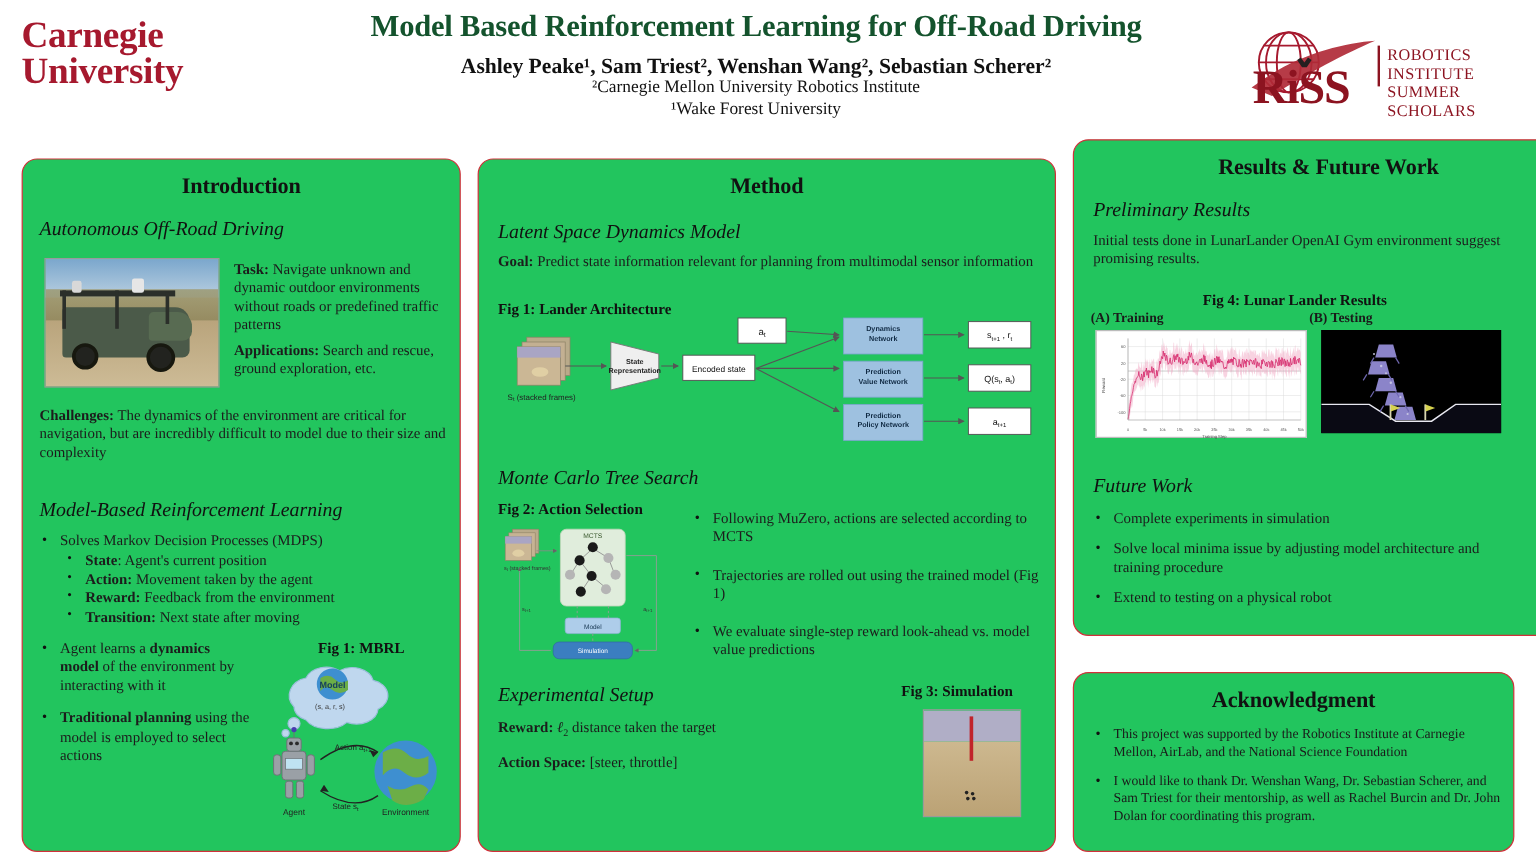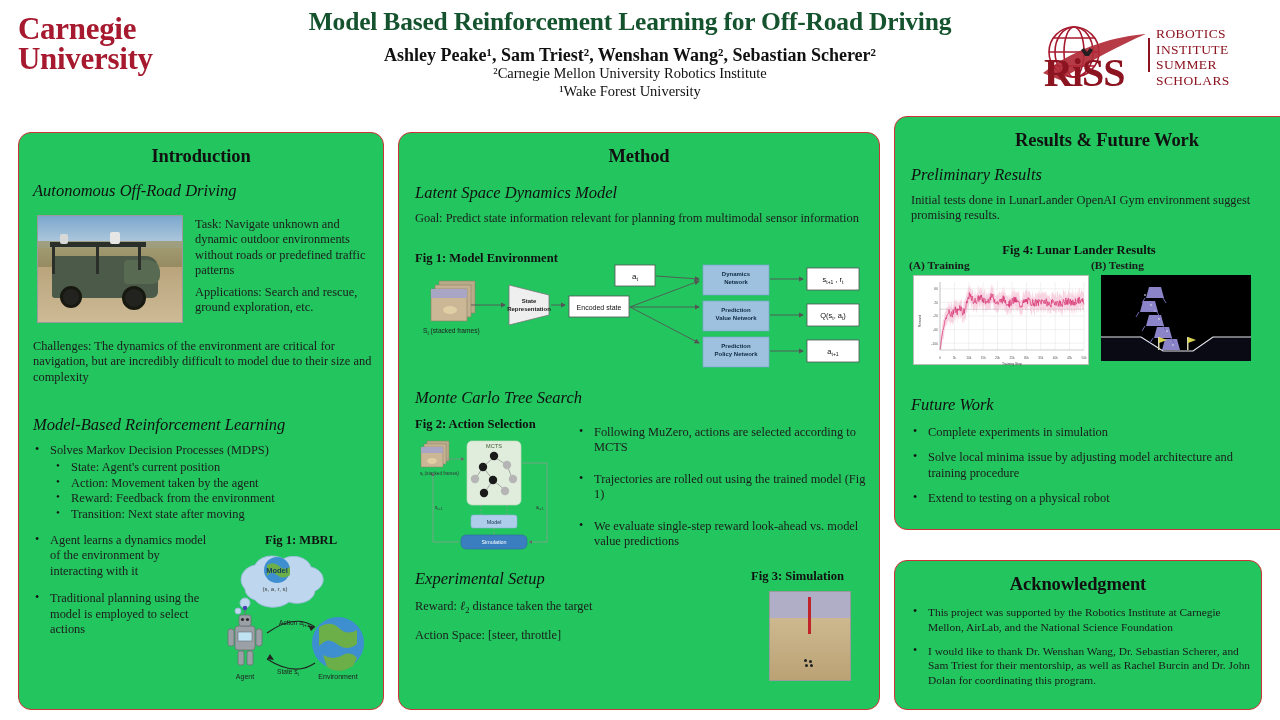--- a/index.html
+++ b/index.html
@@ -34,21 +34,21 @@
     line-height: 1.12; color: #14532d;
   }
   .authors {
     margin-top: 8px; font-size: 18px; font-weight: bold; color: #111;
     line-height: 1.15;
   }
   .affil { font-size: 14.5px; line-height: 1.22; color: #111; }
 
   .riss-logo { position: absolute; left: 1038px; top: 18px; width: 236px; height: 82px; }
   .riss-text {
-    position: absolute; left: 118px; top: 8px;
+    position: absolute; left: 118px; top: 20px;
     color: #8C1320;
     font-family: "Liberation Serif","DejaVu Serif",serif;
     font-size: 13.5px; line-height: 1.16; letter-spacing: 0.4px;
   }
   .riss-bar { position: absolute; left: 110px; top: 20px; width: 2px; height: 34px; background: #8C1320; }
 
   
   .panel {
     position: absolute;
     background: #22c55e;
@@ -62,21 +62,21 @@
 
   .panel-title {
     text-align: center; font-weight: bold; font-size: 18.5px;
     margin-top: 13px; color: #111; letter-spacing: -0.1px;
   }
   .sec-head {
     font-style: italic; font-size: 16.5px; color: #111;
     font-family: "Liberation Serif","DejaVu Serif",serif;
   }
   .body-txt { font-size: 12.4px; line-height: 1.24; color: #1c1c1c; }
-  .body-txt b { font-weight: normal; }
+  .body-txt b { font-weight: bold; }
   .fig-label { font-weight: bold; font-size: 12.6px; color: #111; }
 
   
   ul.bl { list-style: none; }
   ul.bl > li { position: relative; padding-left: 17px; margin-bottom: 2px; }
   ul.bl > li:before {
     content: "\2022"; position: absolute; left: 2px; top: -1px; font-size: 12px; color:#111;
   }
   ul.bl2 { list-style: none; margin-left: 22px; margin-top: 1px; }
   ul.bl2 > li { position: relative; padding-left: 16px; }
@@ -311,21 +311,21 @@
 
   <div class="panel" id="panel-method">
     <div class="panel-title">Method</div>
 
     <div class="sec-head" id="m-sec1">Latent Space Dynamics Model</div>
 
     <div class="body-txt" id="m-goal">
       <b>Goal:</b><span> Predict state information relevant for planning from multimodal sensor information</span>
     </div>
 
-    <div class="fig-label" id="m-fig1lab">Fig 1: Model Environment</div>
+    <div class="fig-label" id="m-fig1lab">Fig 1: Lander Architecture</div>
 
     <div class="arch-fig">
       <svg width="450" height="122" viewBox="0 0 450 122">
         <defs>
           <marker id="ah" markerWidth="6" markerHeight="6" refX="5" refY="3" orient="auto">
             <path d="M0,0 L6,3 L0,6 z" fill="#555"></path>
           </marker>
         </defs>
 
         <g>

